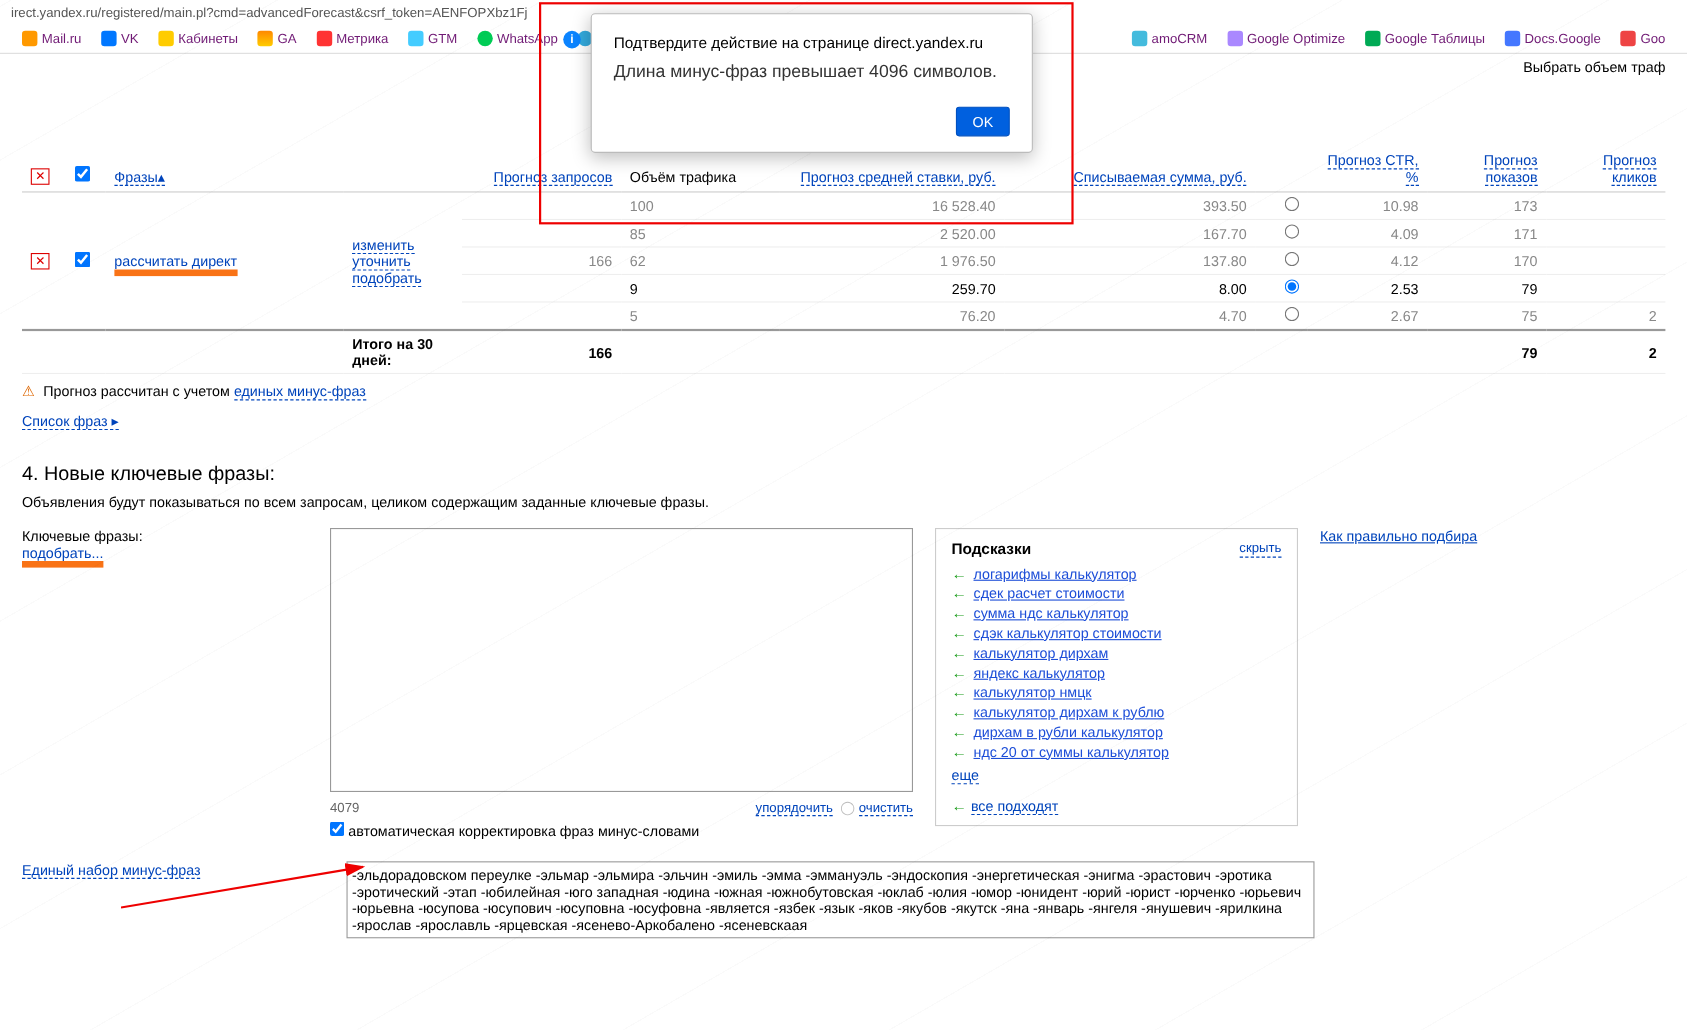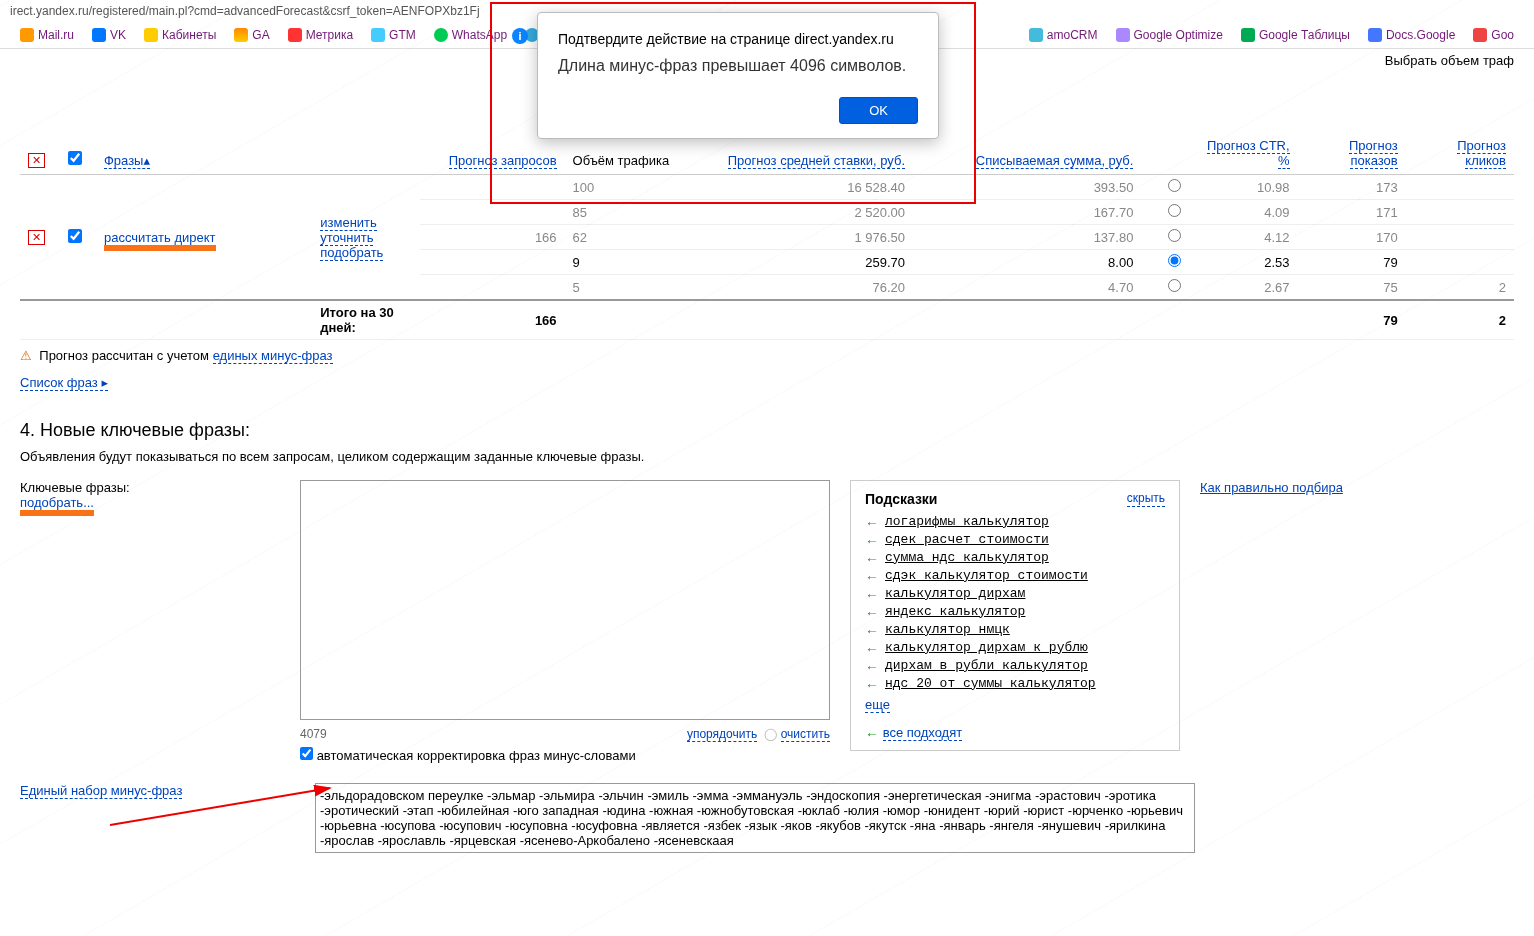--- a/index.html
+++ b/index.html
@@ -8,21 +8,21 @@
 .url-bar { font-size: 12px; color: #555; padding: 4px 10px; }
 .bookmarks { display: flex; gap: 18px; padding: 6px 20px; font-size: 12px; color: #701a75; align-items: center; border-bottom: 1px solid #ddd; }
 .bookmark { display: flex; align-items: center; gap: 4px; }
 .bm-icon { width: 14px; height: 14px; border-radius: 3px; display: inline-block; }
 .top-right { text-align: right; padding: 4px 20px; font-size: 13px; }
 .red-frame { border: 2px solid #e00; position: absolute; left: 490px; top: 2px; width: 486px; height: 202px; pointer-events: none; }
 .dialog { position: absolute; left: 537px; top: 12px; width: 402px; background: #fff; border: 1px solid #bbb; border-radius: 4px; box-shadow: 0 4px 16px rgba(0,0,0,0.25); z-index: 100; padding: 18px 20px 14px; }
 .dialog-title { font-size: 14px; margin-bottom: 10px; }
 .dialog-text { font-size: 16px; color: #333; margin-bottom: 22px; }
 .dialog-actions { text-align: right; }
-.ok-btn { background: #0060df; color: #fff; border: 1px solid #0050c0; border-radius: 3px; padding: 5px 29px; font-size: 13px; }
+.ok-btn { background: #0060df; color: #fff; border: 1px solid #0050c0; border-radius: 3px; padding: 5px 14px; font-size: 13px; }
 .info-icon { position: absolute; left: 512px; top: 28px; width: 16px; height: 16px; border-radius: 50%; background: #0b84ff; color: #fff; font-size: 11px; text-align: center; line-height: 16px; font-weight: bold; }
 
 .table-wrap { padding: 0 20px; margin-top: 60px; }
 table.forecast { width: 100%; border-collapse: collapse; font-size: 13px; }
 table.forecast th { font-weight: normal; padding: 6px 8px; text-align: right; vertical-align: bottom; border-bottom: 1px solid #ccc; }
 table.forecast th a { color: #0044bb; text-decoration: none; border-bottom: 1px dashed #0044bb; }
 table.forecast td { padding: 4px 8px; text-align: right; border-bottom: 1px solid #eee; }
 table.forecast .left { text-align: left; }
 .del-box { color: #d00; border: 1px solid #d00; padding: 0 3px; font-size: 11px; display: inline-block; }
 .chk { width: 14px; height: 14px; }
@@ -39,21 +39,21 @@
 .section-desc { font-size: 13px; margin-bottom: 16px; }
 .phrases-row { display: flex; gap: 20px; align-items: flex-start; }
 .phrases-left { width: 260px; font-size: 13px; }
 .textarea-main { width: 530px; height: 240px; border: 1px solid #999; font-family: Arial; font-size: 13px; padding: 4px; resize: none; }
 .ta-footer { display: flex; justify-content: space-between; width: 530px; font-size: 12px; color: #666; padding-top: 4px; }
 .ta-footer .dash-link { font-size: 12px; }
 .hints-box { width: 330px; border: 1px solid #ccc; padding: 10px 14px; font-size: 13px; }
 .hints-box h3 { font-size: 14px; font-weight: bold; margin-bottom: 6px; display: flex; justify-content: space-between; }
 .hint-item { display: flex; align-items: center; gap: 6px; margin: 2px 0; }
 .arrow-left { color: #1a9c1a; font-weight: bold; font-size: 14px; }
-.hint-link { color: #000000; text-decoration: underline; font-family: Liberation Mono, monospace; }
+.hint-link { color: #1d4ed8; text-decoration: underline; }
 .hints-more { margin-top: 6px; }
 .hints-footer { margin-top: 12px; }
 .right-hint { font-size: 13px; color: #0044bb; text-decoration: underline; white-space: nowrap; }
 .checks { margin-top: 6px; font-size: 13px; }
 .checks label { display: block; }
 
 .minus-row { display: flex; gap: 35px; align-items: flex-start; padding: 10px 20px; }
 .minus-label { width: 260px; }
 .minus-textarea { width: 880px; height: 70px; border: 1px solid #999; font-family: Arial; font-size: 13px; padding: 4px; resize: none; overflow-y: scroll; }
 .red-arrow-svg { position: absolute; left: 110px; top: 770px; pointer-events: none; }

